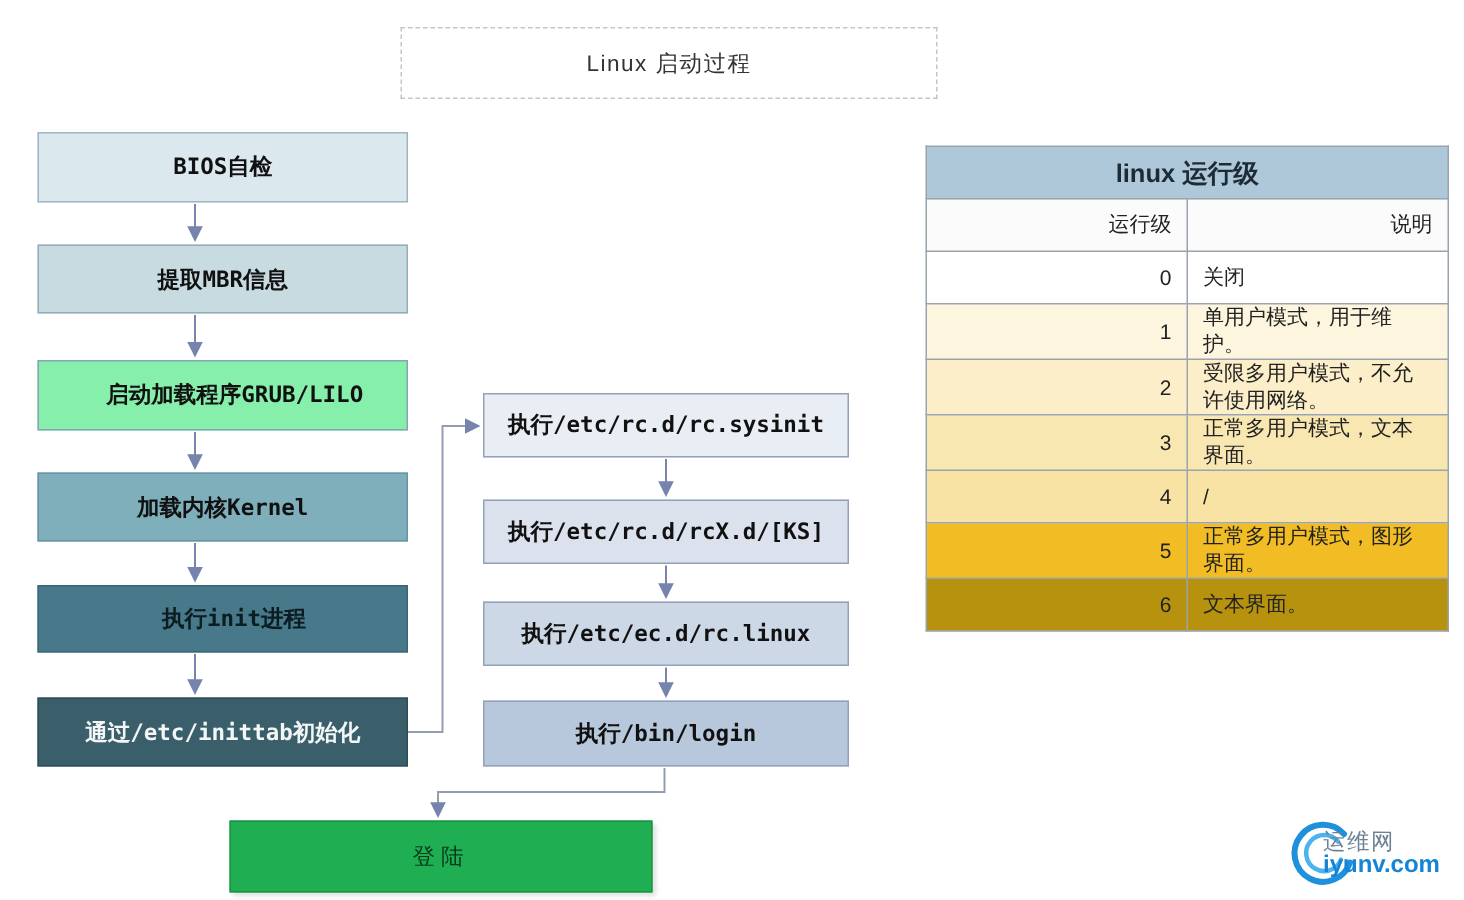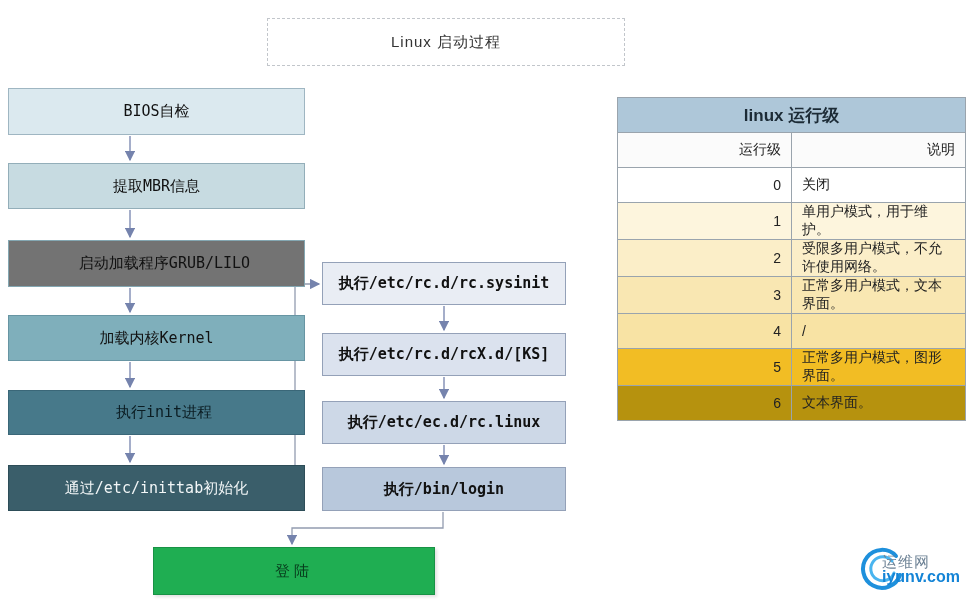--- a/index.html
+++ b/index.html
@@ -13,24 +13,24 @@
     display:flex;align-items:center;justify-content:center;
     font-size:15px;color:#333;letter-spacing:1px;
   }
 
   
   .fbox{
     position:absolute;display:flex;align-items:center;justify-content:center;
     font-family:"DejaVu Sans Mono","Liberation Sans",monospace,sans-serif;
     font-size:15px;color:#111;box-sizing:border-box;
   }
-  .left-col{left:8px;width:297px;}
+  .left-col{left:25px;width:247px;font-weight:bold;}
   .b1{top:88px;height:47px;background:#dbe9ef;border:1px solid #9fb6c2;}
   .b2{top:163px;height:46px;background:#c7dbe1;border:1px solid #93aeb9;}
-  .b3{top:240px;height:47px;background:#737373;border:1px solid #84a7b2;padding-left:16px;}
+  .b3{top:240px;height:47px;background:#86efac;border:1px solid #84a7b2;padding-left:16px;}
   .b4{top:315px;height:46px;background:#7fafbb;border:1px solid #6795a3;}
   .b5{top:390px;height:45px;background:#47798a;border:1px solid #3a6778;color:#0b1d23;padding-left:15px;}
   .b6{top:465px;height:46px;background:#3a5e6a;border:1px solid #2d4d58;color:#f2f6f7;}
 
   .mid-col{left:322px;width:244px;font-weight:bold;}
   .m1{top:262px;height:43px;background:#e9edf4;border:1px solid #94a1b8;}
   .m2{top:333px;height:43px;background:#dbe2ee;border:1px solid #94a1b8;}
   .m3{top:401px;height:43px;background:#cdd8e7;border:1px solid #94a1b8;}
   .m4{top:467px;height:44px;background:#b8c8dc;border:1px solid #94a1b8;}
 

